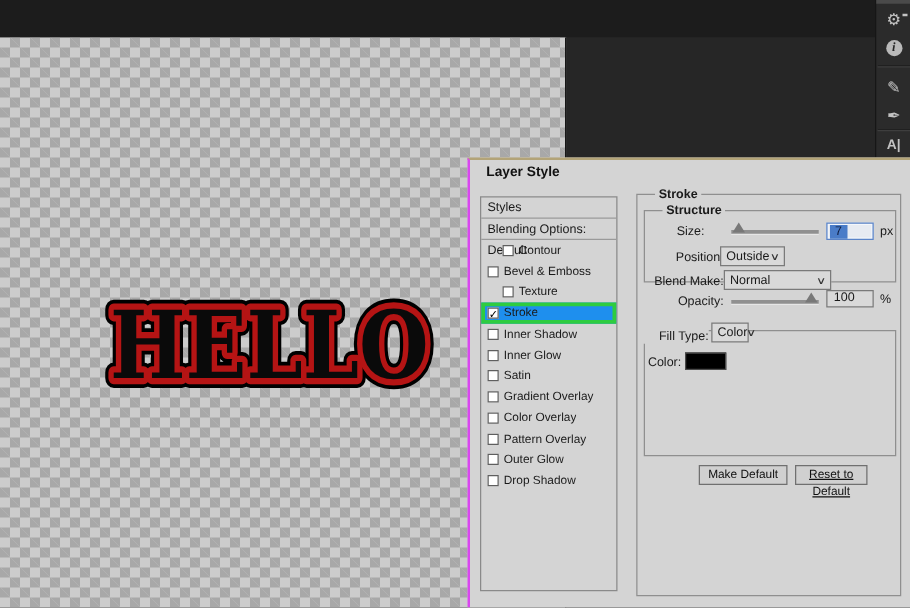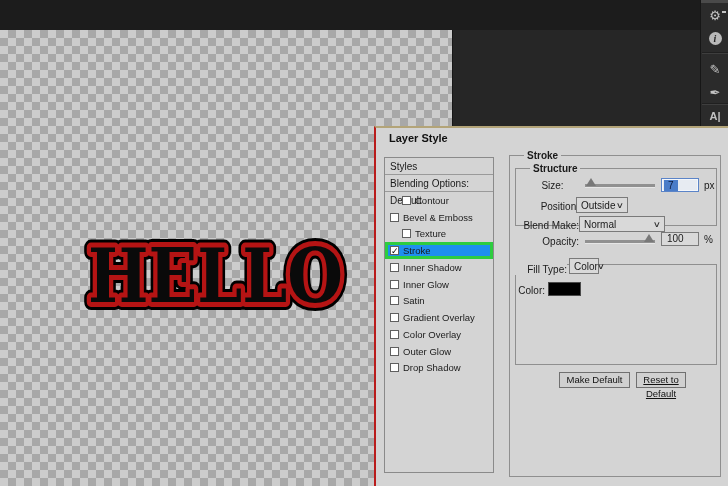--- a/index.html
+++ b/index.html
@@ -26,21 +26,21 @@
   .dock-sep { position:absolute; left:1px; width:26px; height:2px; background:#3e3e3e; border-top:1px solid #202020; }
   .info-circle { width:13px; height:13px; border-radius:50%; background:#b9b9b9; color:#252525;
     font-size:10px; font-weight:bold; font-family:"Liberation Serif", serif; font-style:italic;
     display:flex; align-items:center; justify-content:center; }
   .char-glyph { font-size:11px; font-weight:bold; letter-spacing:0; }
   .gear-wrap { position:relative; }
   .gear-bar { position:absolute; right:-5px; top:3px; width:4px; height:2px; background:#c3c3c3; }
 
   
   .dialog { position:absolute; left:374px; top:126px; width:354px; height:360px; background:#d4d4d4;
-    border-left:2px solid #b91c1c; border-top:2px solid #b3a478; font-size:10px; color:#1a1a1a; }
+    border-left:2px solid #d946ef; border-top:2px solid #b3a478; font-size:10px; color:#1a1a1a; }
   .dialog-title { position:absolute; left:13px; top:4px; font-size:11px; font-weight:bold; color:#111; }
 
   
   .styles-panel { position:absolute; left:8px; top:29px; width:110px; height:316px; border:1px solid #8a8a8a; background:#d4d4d4; }
   .sp-header { height:17px; line-height:17px; padding-left:5px; border-bottom:1px solid #9a9a9a; }
   .sp-row { height:16.75px; display:flex; align-items:center; cursor:pointer; }
   .cb { width:9px; height:9px; background:#fff; border:1px solid #5f5f5f; margin-left:5px; flex:none;
     font-size:9px; line-height:8px; text-align:center; color:#000; }
   .sp-row.indent .cb { margin-left:17px; }
   .sp-label { margin-left:4px; white-space:nowrap; overflow:hidden; font-size:9.5px; }
@@ -149,20 +149,24 @@
       <div class="sp-row">
         <span class="cb"></span>
         <span class="sp-label">Gradient Overlay</span>
       </div>
       <div class="sp-row">
         <span class="cb"></span>
         <span class="sp-label">Color Overlay</span>
       </div>
       <div class="sp-row">
         <span class="cb"></span>
+        <span class="sp-label">Pattern Overlay</span>
+      </div>
+      <div class="sp-row">
+        <span class="cb"></span>
         <span class="sp-label">Outer Glow</span>
       </div>
       <div class="sp-row">
         <span class="cb"></span>
         <span class="sp-label">Drop Shadow</span>
       </div>
     </div>
 
     <div class="fieldset" style="left:133px; top:27px; width:212px; height:322px;">
       <span class="legend" style="left:14px;">Stroke</span>
@@ -204,16 +208,16 @@
     <div class="lbl" style="left:138px; top:136px; width:53px; background:#d4d4d4;">Fill Type:</div>
     <div class="dropdown" style="left:193px; top:130px; width:30px;">
       <span>Color</span>
       <span class="chev">∨</span>
     </div>
 
     <div class="lbl" style="left:132px; top:157px; width:37px;">Color:</div>
     <div class="swatch" style="left:172px; top:154px; width:33px; height:14px; background:#000000;"></div>
 
     <div class="btn" style="left:183px; top:244px; width:71px;">Make Default</div>
-    <div class="btn" style="left:260px; top:244px; width:50px;text-decoration:underline;">Reset to Default</div>
+    <div class="btn" style="left:260px; top:244px; width:58px;text-decoration:underline;">Reset to Default</div>
   </div>
 
 </div>
 
 </body></html>

